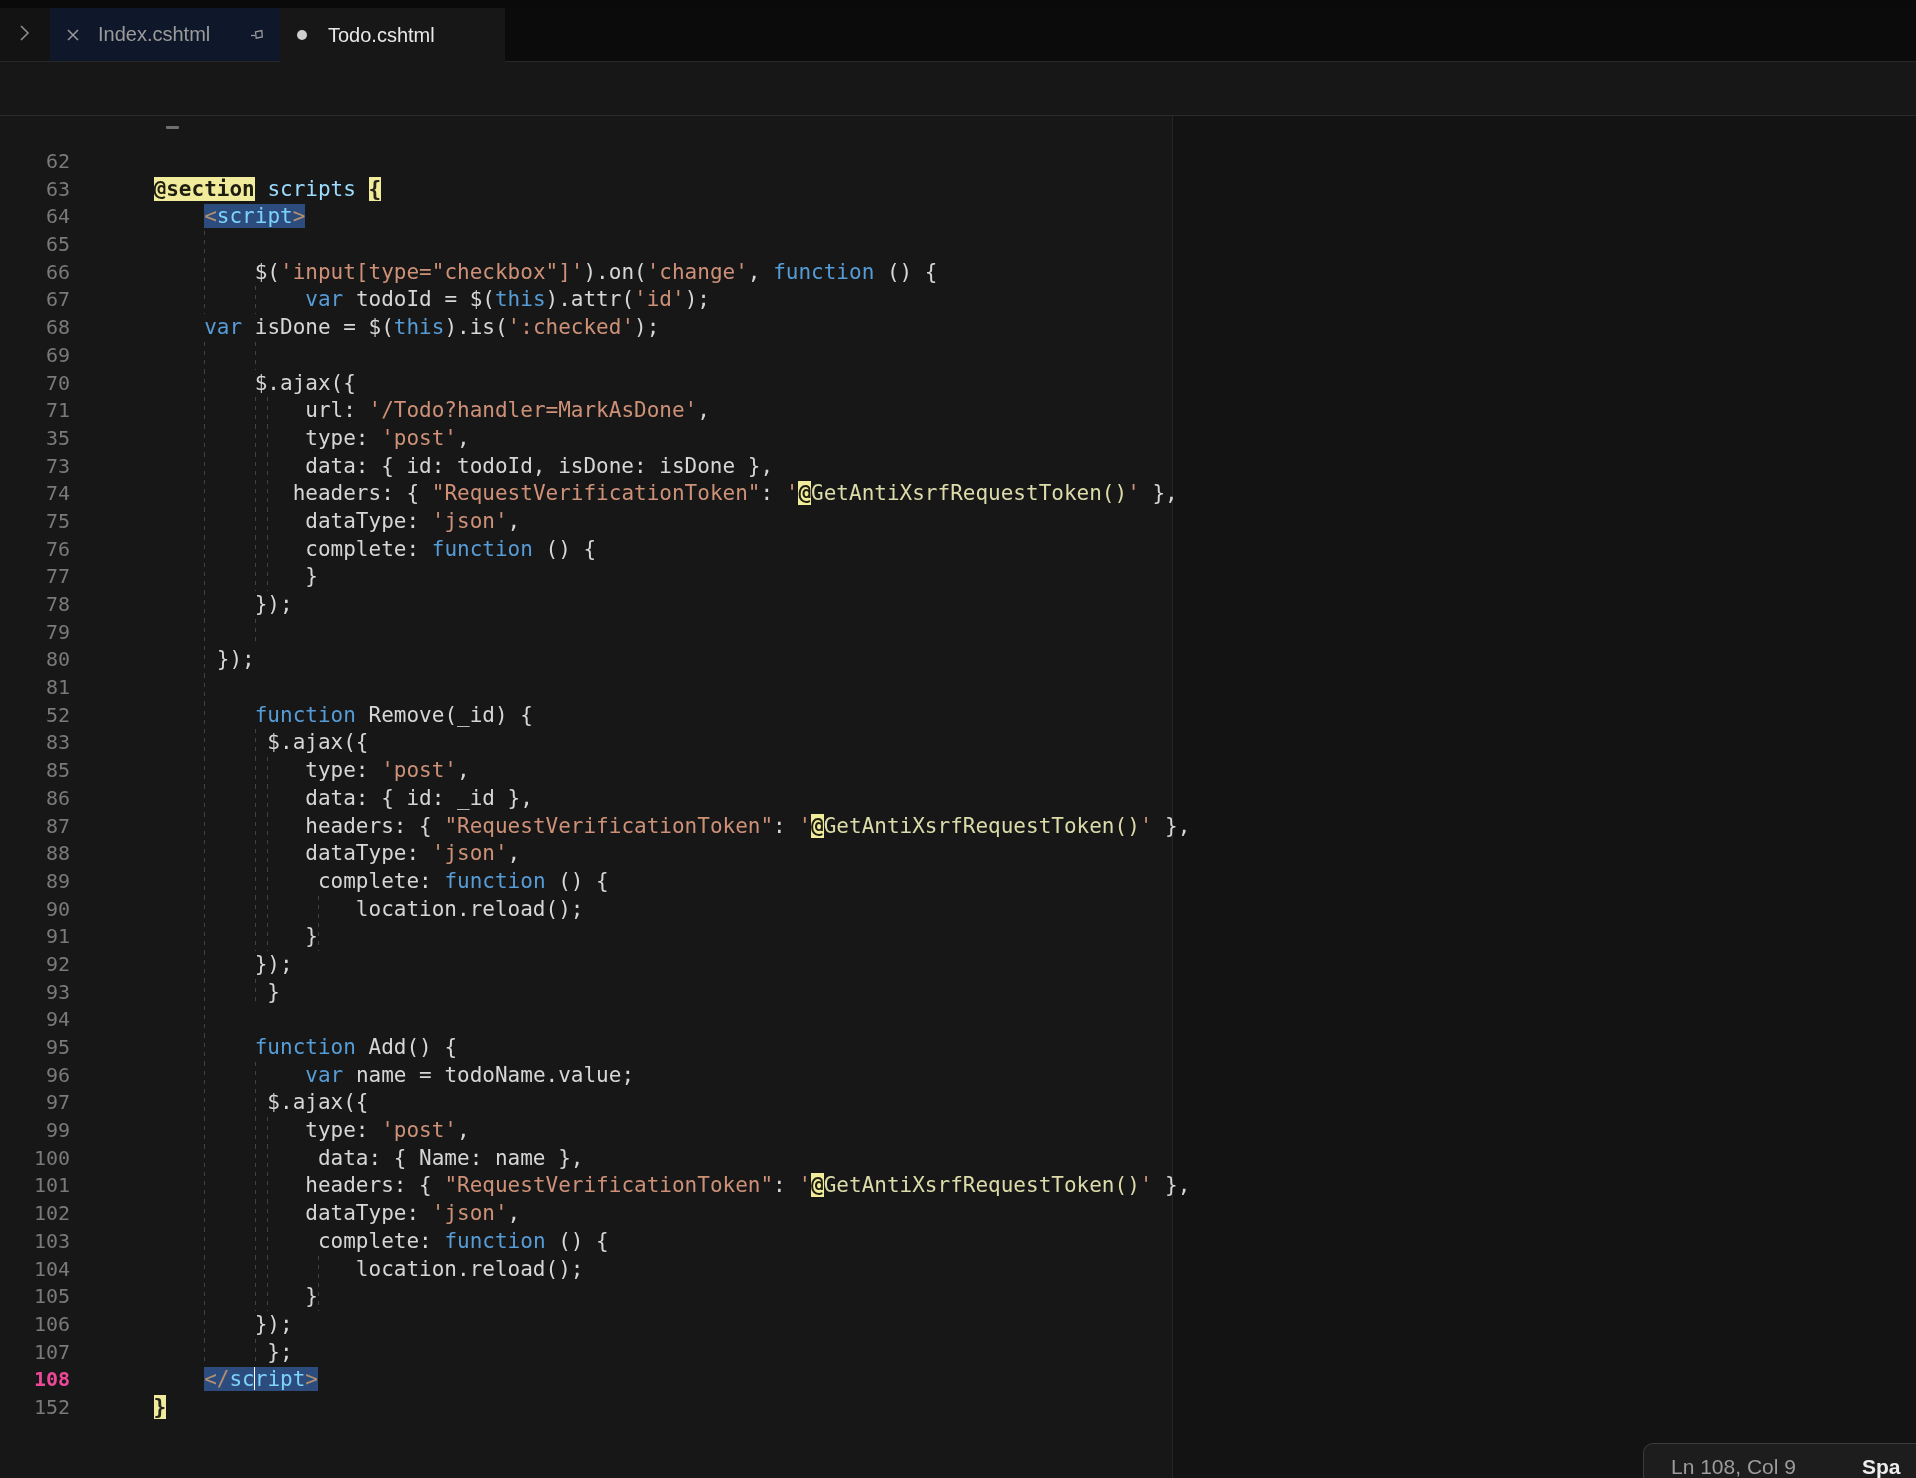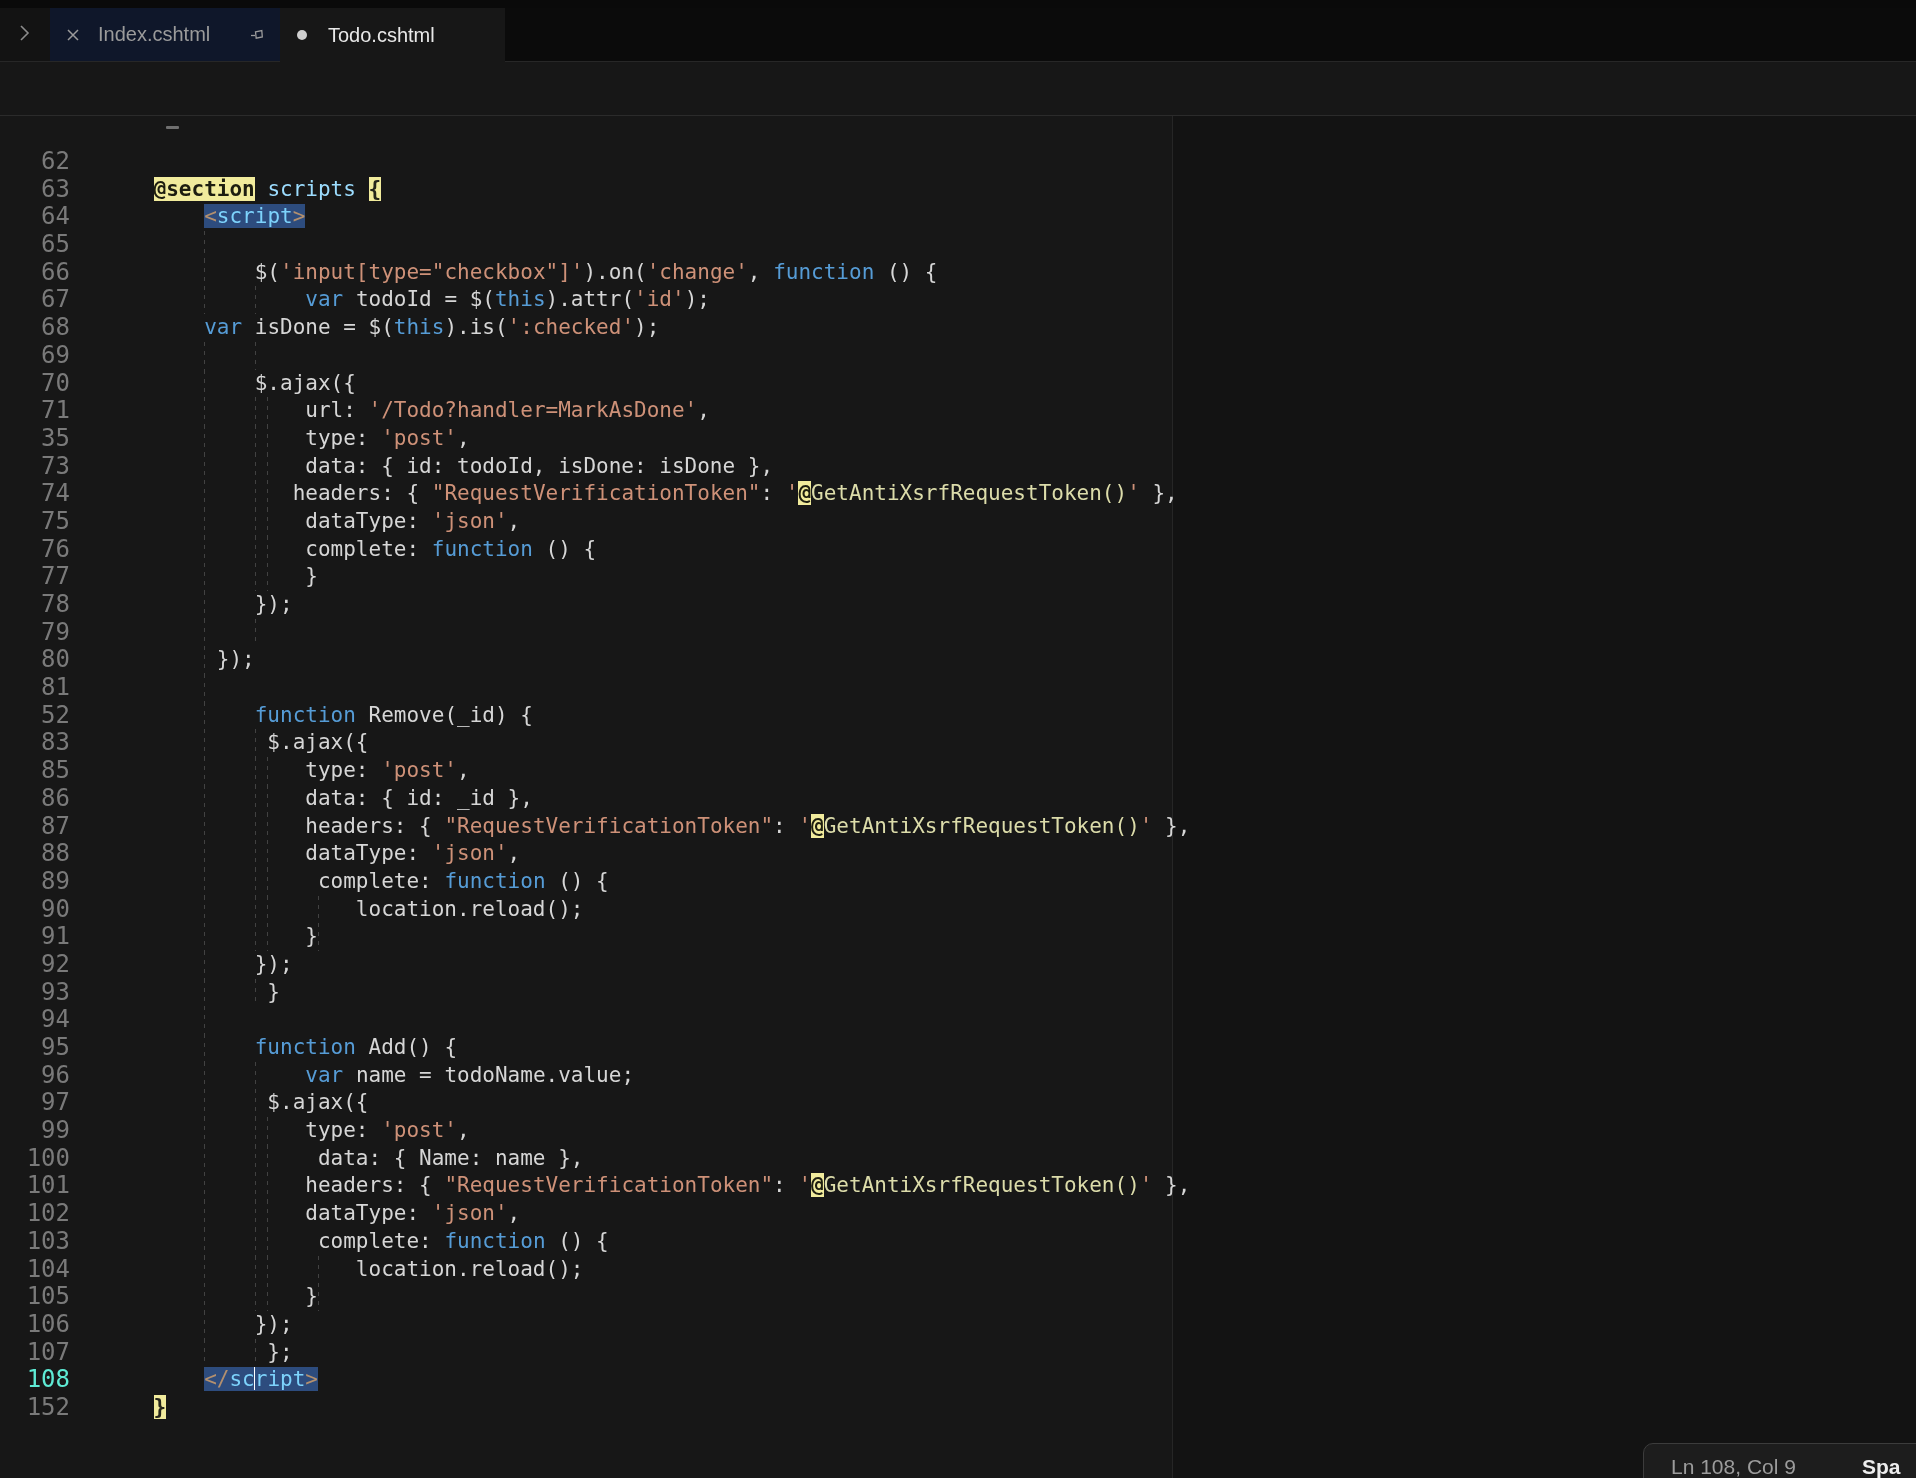--- a/index.html
+++ b/index.html
@@ -23,22 +23,22 @@
   .tab-filler{flex:1;background:#0b0b0b;border-bottom:1px solid #272727}
   .gap{height:54px;background:#171717;border-bottom:1px solid #2b2b2b}
   
   .editor{position:absolute;top:116px;left:0;right:0;bottom:0;background:#171717;
     font-family:"DejaVu Sans Mono",monospace}
   .rshade{position:absolute;left:1173px;top:0;right:0;bottom:0;background:#131313}
   .ruler{position:absolute;left:1172px;top:0;bottom:0;width:1px;background:#262626}
   .clipdash{position:absolute;left:166px;top:10px;width:13px;height:3px;background:#6f6f6f;border-radius:1px}
   .codearea{position:absolute;left:0;top:0;right:0;padding-top:32px}
   .row{position:relative;height:27.7px;line-height:27.7px;white-space:pre;font-size:21px}
-  .ln{position:absolute;left:0;top:0;width:70px;text-align:right;color:#7a7a7a;font-size:24px}
-  .ln.active{color:#5eead4;font-weight:normal}
+  .ln{position:absolute;left:0;top:0;width:70px;text-align:right;color:#7a7a7a;font-size:20px}
+  .ln.active{color:#ec4899;font-weight:bold}
   .ct{display:block;margin-left:103px;color:#d6d6d6}
   .guide{position:absolute;top:0;height:27.7px;width:1px;
     background:repeating-linear-gradient(to bottom,#424242 0 4px,transparent 4px 9px)}
   
   .seg{color:#d6d6d6}
   .k{color:#569cd6}
   .s{color:#ce9178}
   .i{color:#9cdcfe}
   .f{color:#dcdcaa}
   .sec{background:#f1eb9c;color:#1d1d10;font-weight:bold}

